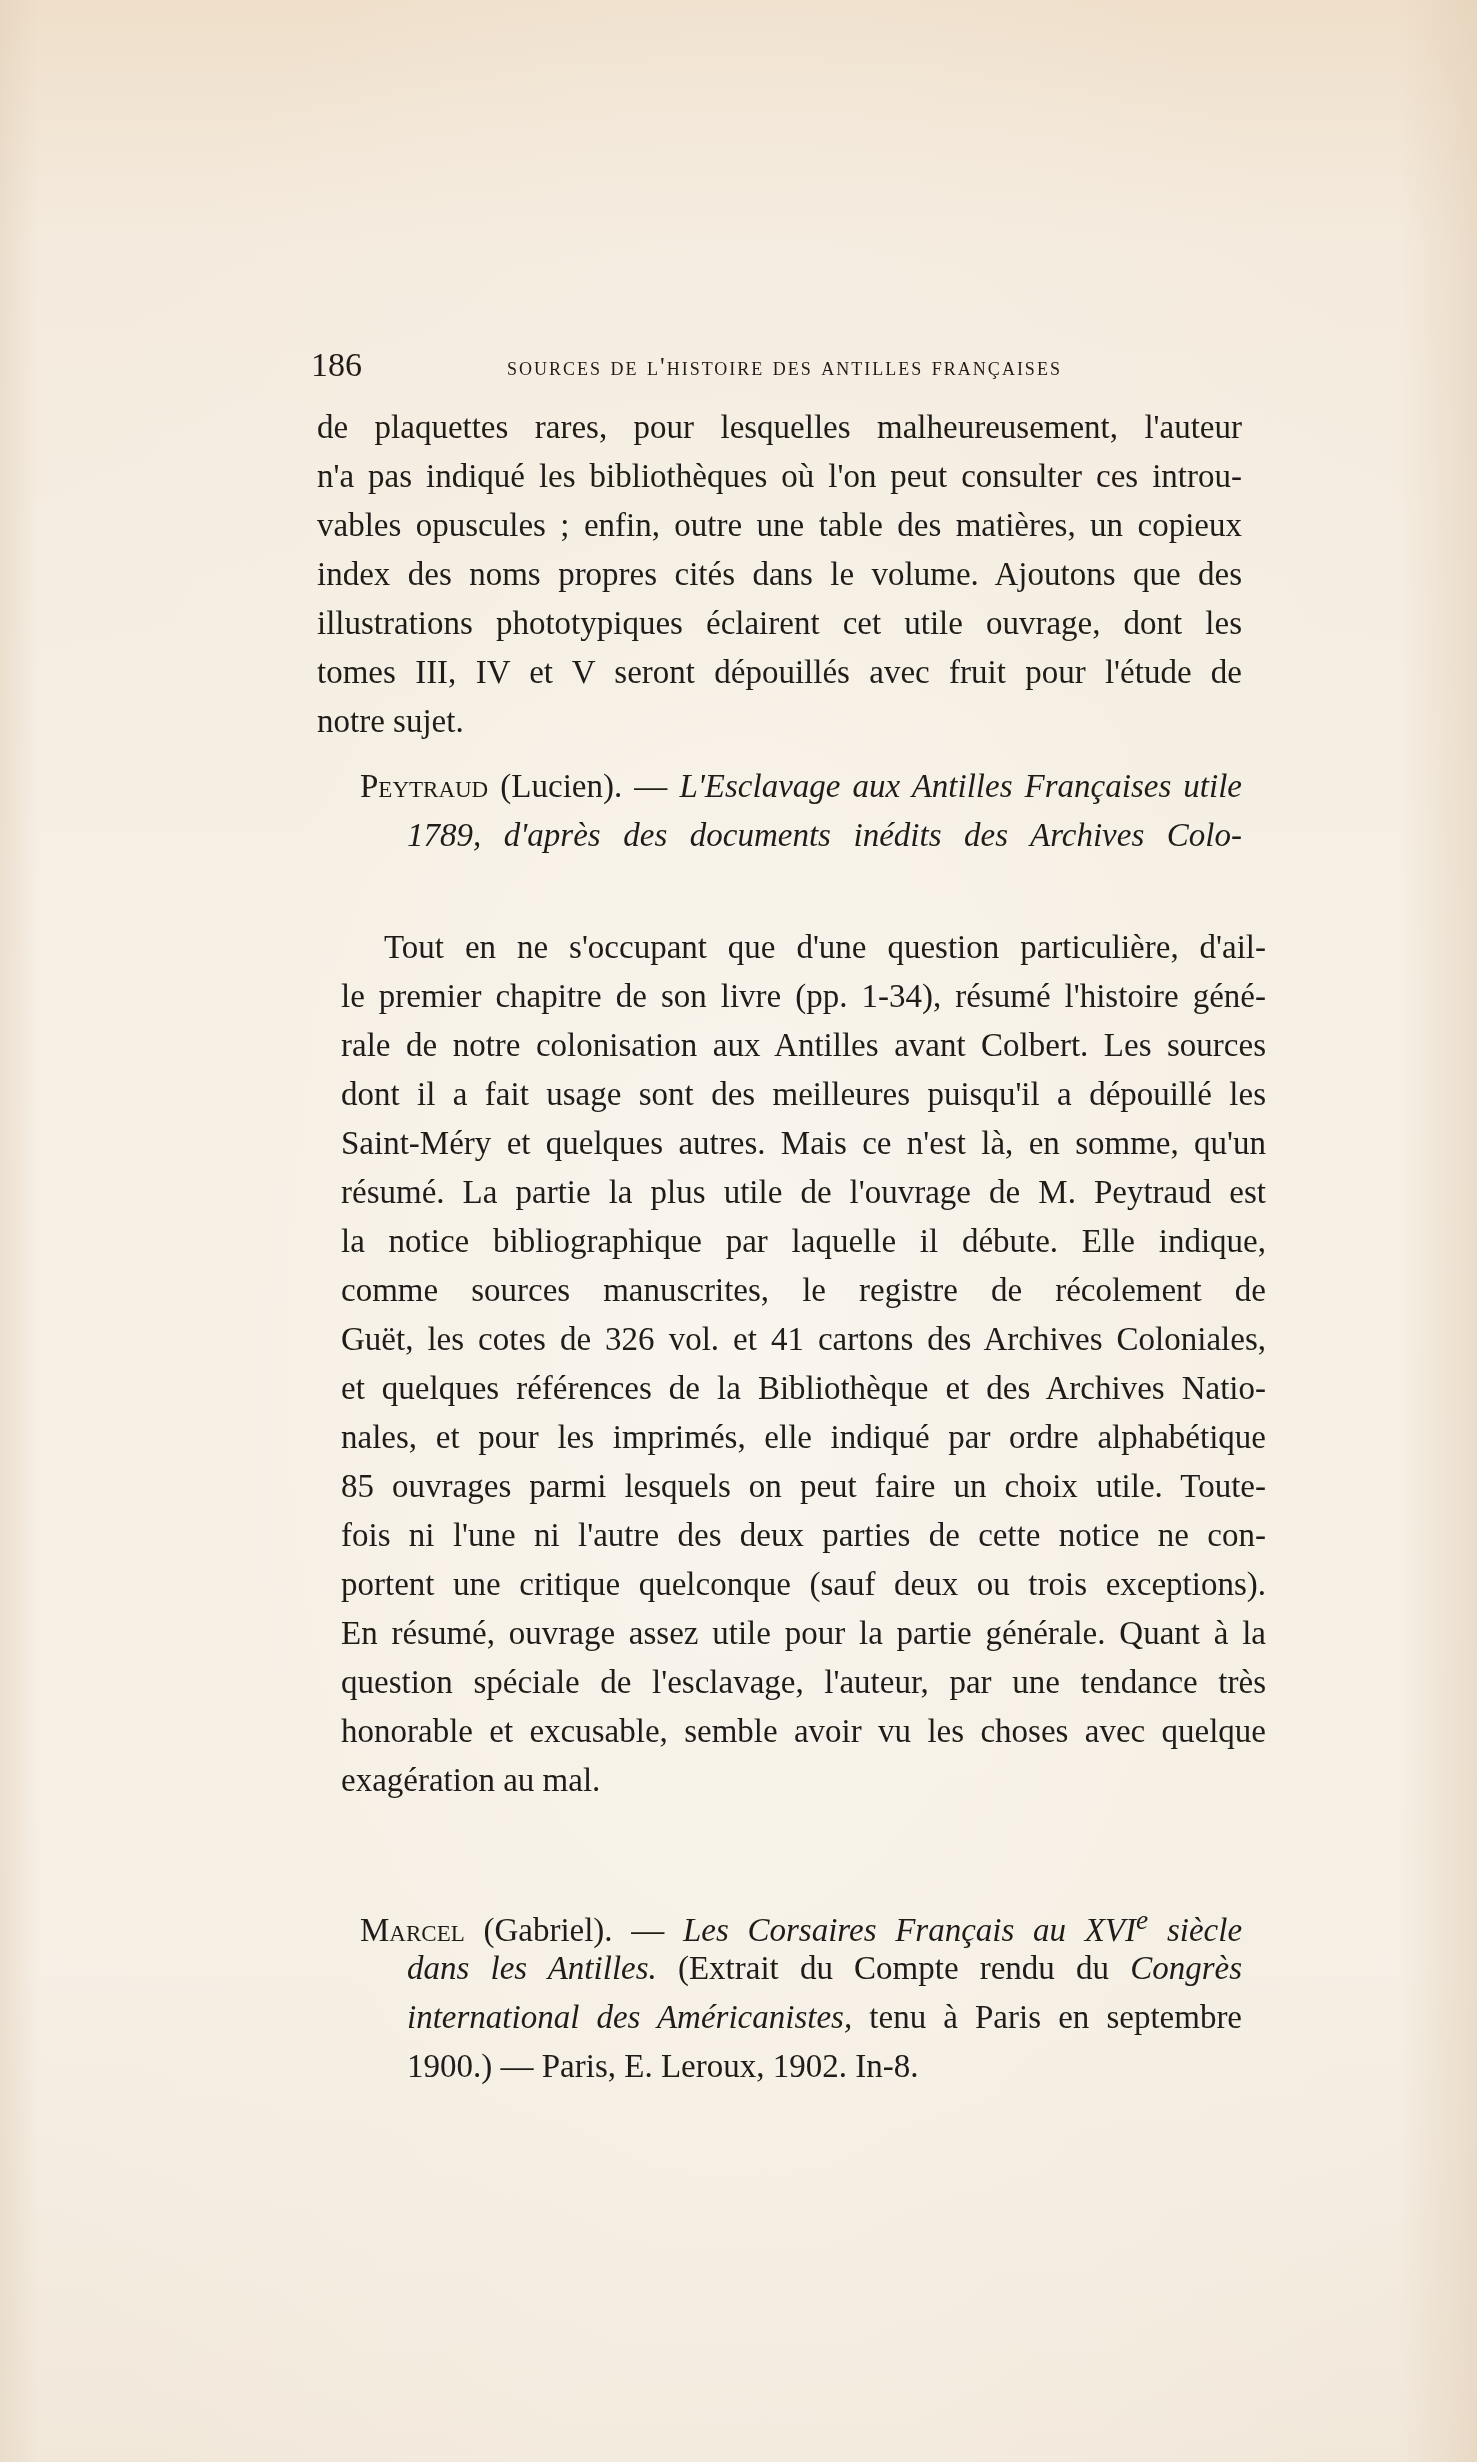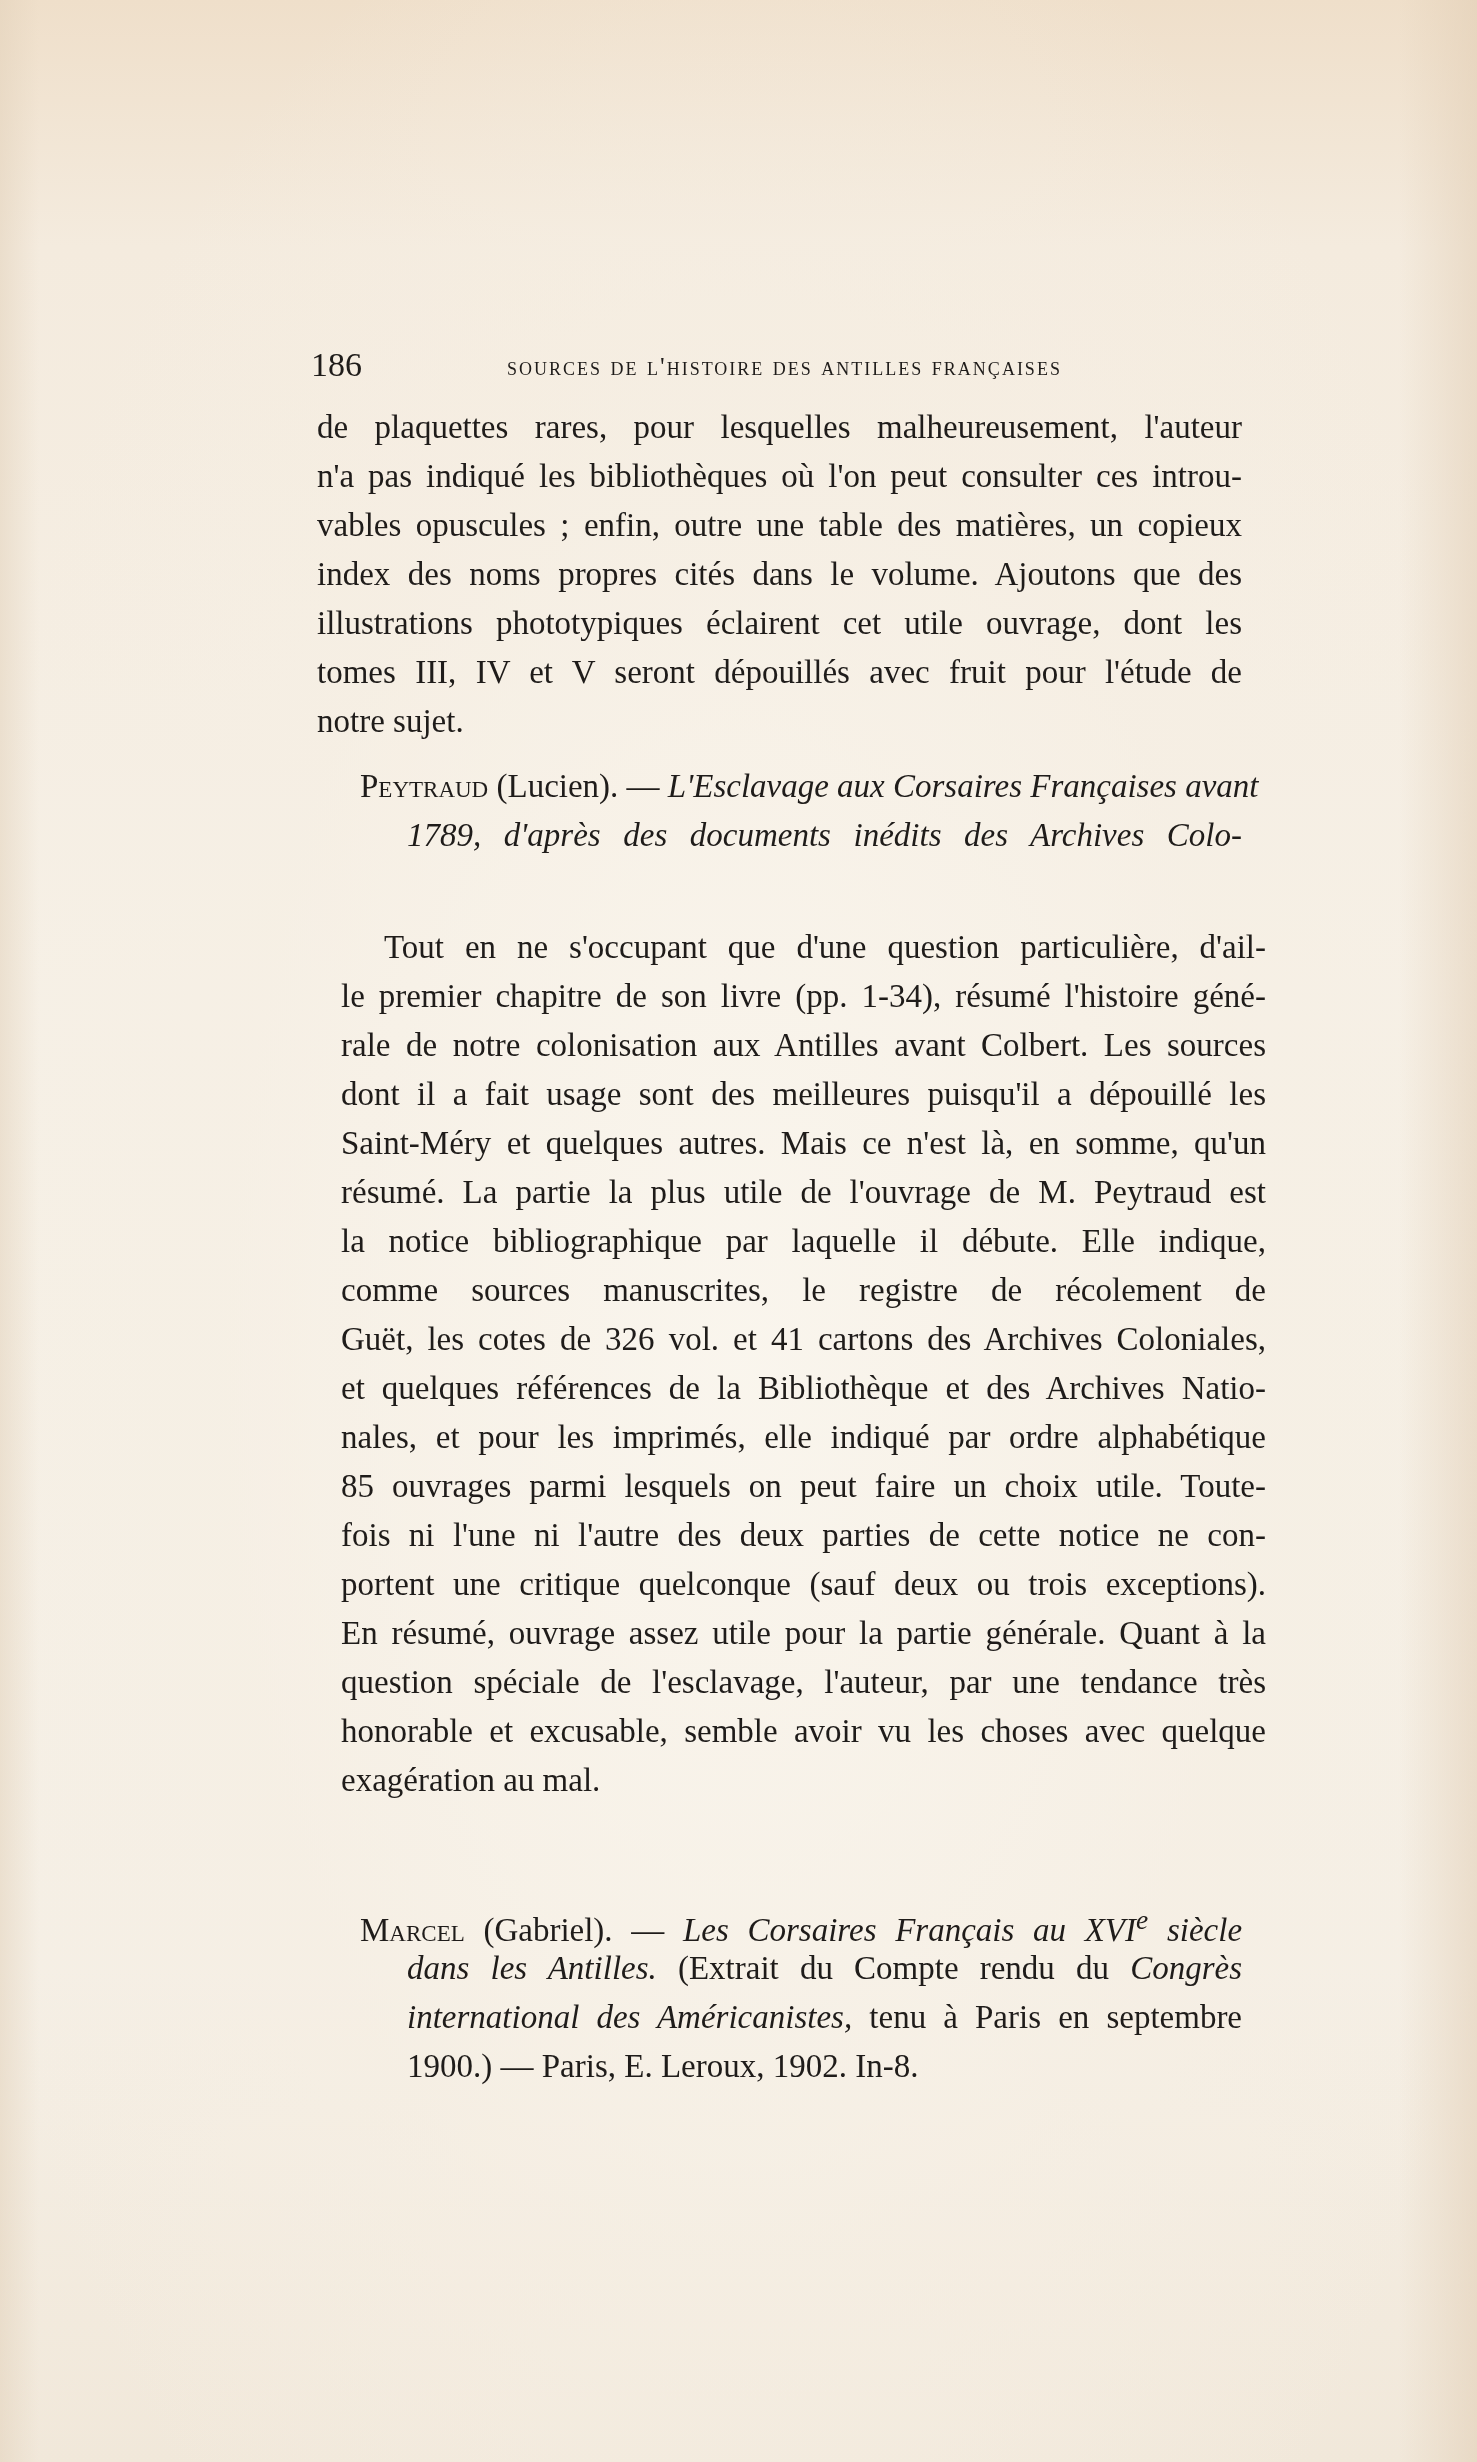--- a/index.html
+++ b/index.html
@@ -124,21 +124,21 @@
     <span class="line">illustrations phototypiques éclairent cet utile ouvrage, dont les</span>
     <span class="line">tomes III, IV et V seront dépouillés avec fruit pour l'étude de</span>
     <span class="line last">notre sujet.</span>
   </div>
 
   <div class="bib-entry bib1">
     <span class="line first">
       <span class="author">Peytraud</span>
       <span>(Lucien).</span>
       <span>—</span>
-      <span class="it">L'Esclavage aux Corsaires Françaises avant</span>
+      <span class="it">L'Esclavage aux Antilles Françaises utile</span>
     </span>
     <span class="line hang">
       <span class="it">1789, d'après des documents inédits des Archives Colo-</span>
     </span>
   </div>
 
   <div class="body-text p2">
     <span class="line para-indent">Tout en ne s'occupant que d'une question particulière, d'ail-</span>
     <span class="line">le premier chapitre de son livre (pp. 1-34), résumé l'histoire géné-</span>
     <span class="line">rale de notre colonisation aux Antilles avant Colbert. Les sources</span>

